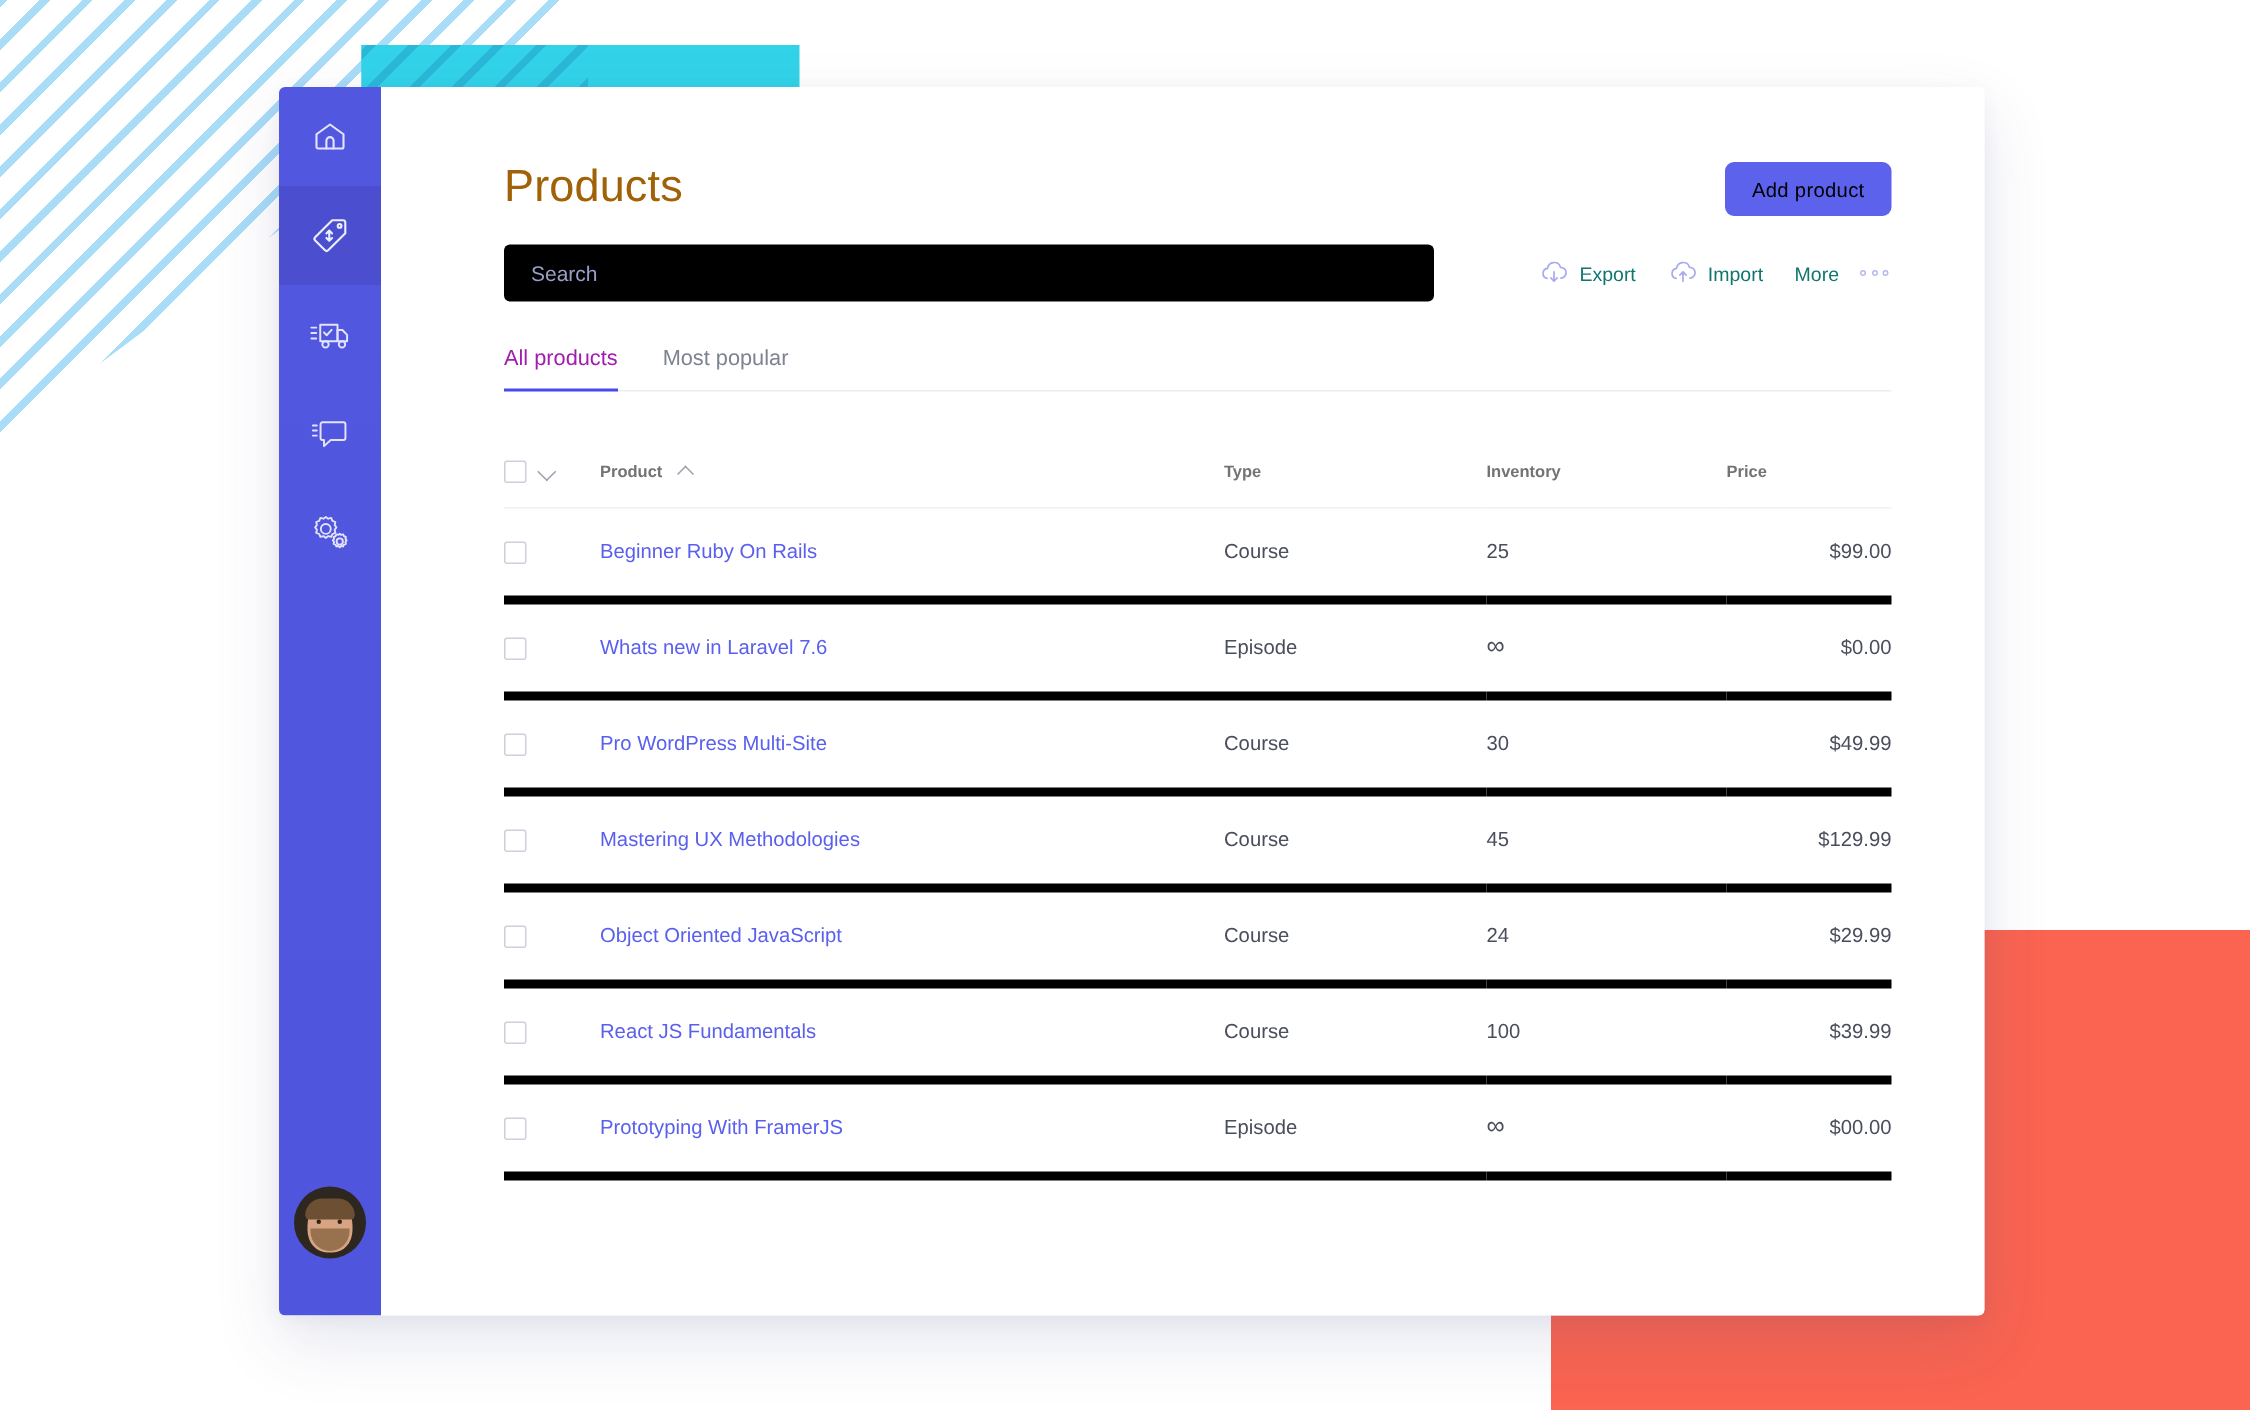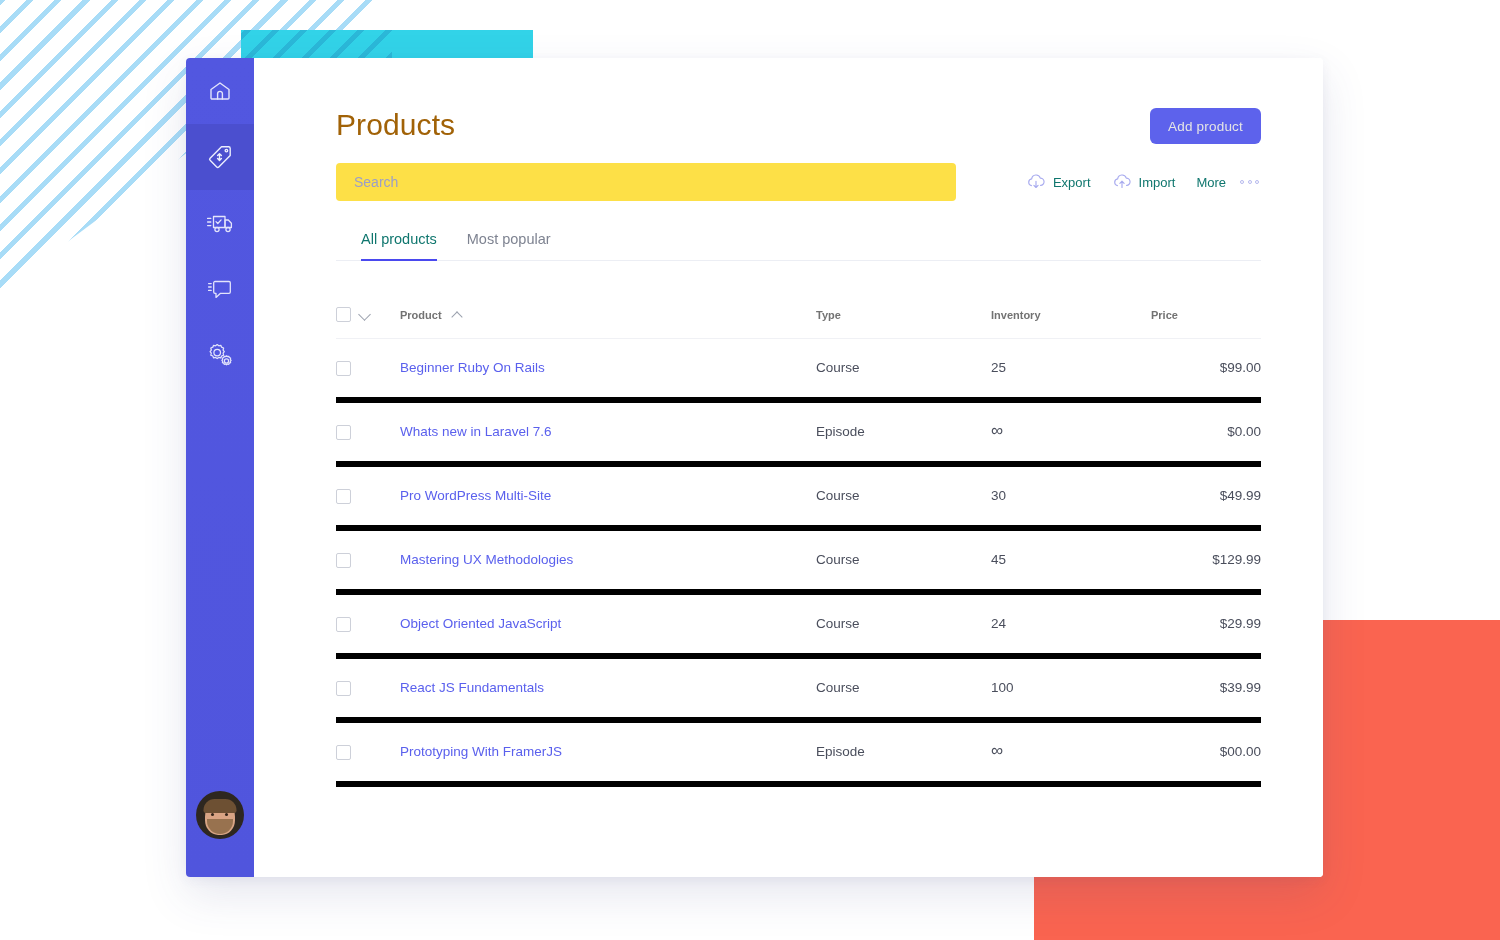--- a/index.html
+++ b/index.html
@@ -174,42 +174,42 @@
     margin: 0;
     font-size: 30px;
     line-height: 34px;
     font-weight: 400;
     color: #a16207;
     letter-spacing: .1px;
   }
   #add-product-button {
     border: none;
     background: #5d62ec;
-    color: #e5e5e5;
+    color: #000000;
     font-size: 13.5px;
     font-family: "Liberation Sans", sans-serif;
     padding: 0 18px;
     height: 36px;
     border-radius: 6px;
     cursor: pointer;
     letter-spacing: .2px;
   }
 
   #toolbar {
     margin-top: 19px;
     display: flex;
     align-items: center;
   }
   #search-input {
     flex: 0 0 620px;
     width: 620px;
     height: 38px;
     border: none;
     border-radius: 4px;
-    background: #fde047;
+    background: #000000;
     padding: 16px 18px;
     font-size: 14px;
     color: #6b6fae;
     font-family: "Liberation Sans", sans-serif;
     box-sizing: border-box;
     outline: none;
   }
   #search-input::placeholder { color: #9a9ec9; }
 
   #toolbar-actions {
@@ -253,22 +253,21 @@
     position: relative;
   }
   .tab {
     font-size: 14.5px;
     color: #7e8391;
     padding-bottom: 13px;
     cursor: pointer;
     position: relative;
   }
   .tab.active {
-    color: #0f766e;
-    margin-left: 25px;
+    color: #a21caf;
   }
   .tab.active::after {
     content: "";
     position: absolute;
     left: 0;
     right: 0;
     bottom: -1px;
     height: 2.5px;
     background: #4a49ef;
   }

